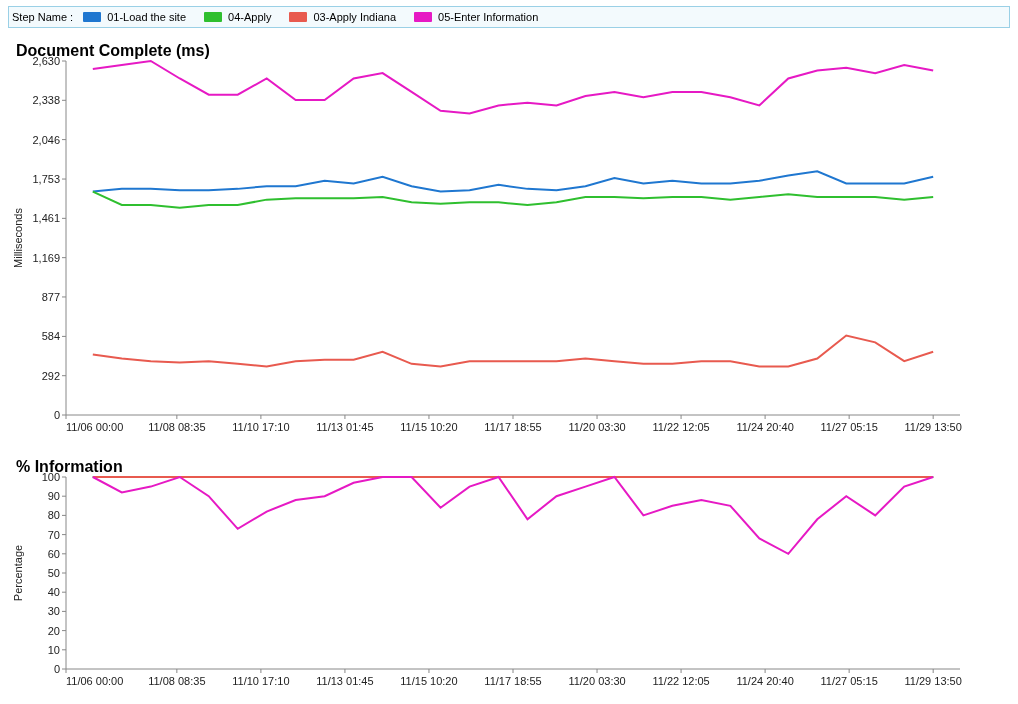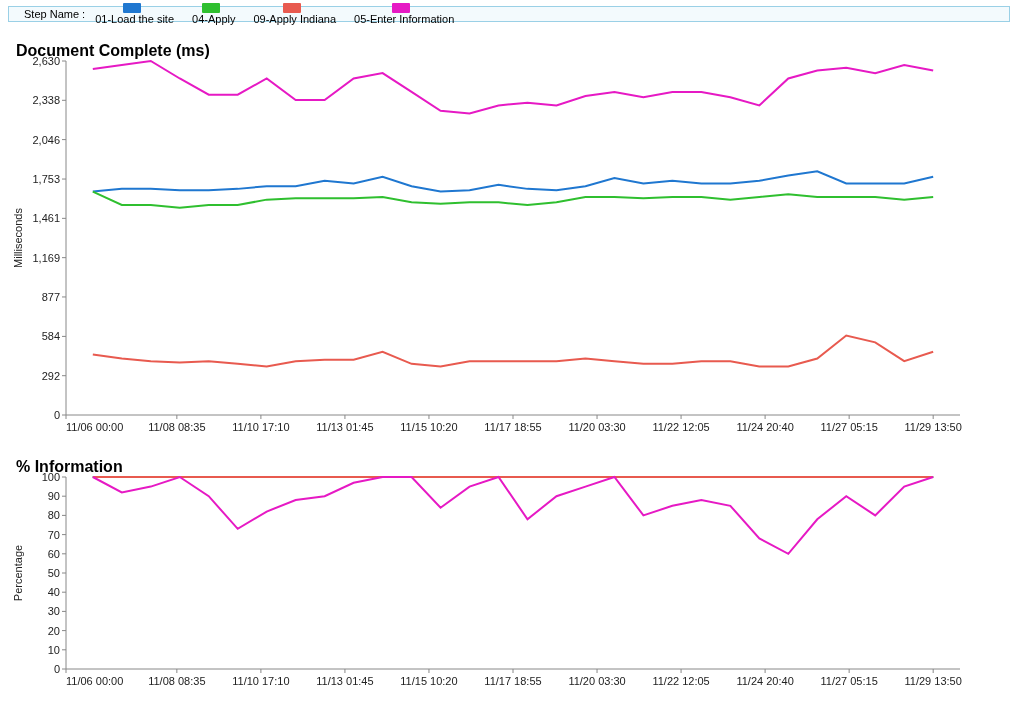--- a/index.html
+++ b/index.html
@@ -13,38 +13,37 @@
   #page {
     position: relative;
     width: 1018px;
     height: 704px;
   }
   .legend-box {
     position: absolute;
     left: 8px;
     top: 6px;
     width: 1002px;
-    height: 16px;
+    height: 22px;
     border: 1px solid #9ad0e6;
     background: #f3fafd;
     display: flex;
     align-items: center;
-    padding-left: 15px;
+    padding-left: 3px;
     box-sizing: border-box;
   }
   .legend-title {
     font-size: 11px;
     color: #000;
     margin-right: 10px;
   }
   .legend-item {
     display: flex;
     align-items: center;
     margin-right: 18px;
-    flex-direction: column;
   }
   .swatch {
     width: 18px;
     height: 10px;
     margin-right: 6px;
     border-radius: 1px;
   }
   .chart-title {
     position: absolute;
     font-weight: bold;
@@ -67,21 +66,21 @@
     <div class="legend-item">
       <span class="swatch" style="background: rgb(31, 119, 208);"></span>
       <span>01-Load the site</span>
     </div>
     <div class="legend-item">
       <span class="swatch" style="background: rgb(47, 191, 47);"></span>
       <span>04-Apply</span>
     </div>
     <div class="legend-item">
       <span class="swatch" style="background: rgb(232, 90, 79);"></span>
-      <span>09-Apply Indiana</span>
+      <span>03-Apply Indiana</span>
     </div>
     <div class="legend-item">
       <span class="swatch" style="background: rgb(230, 25, 196);"></span>
       <span>05-Enter Information</span>
     </div>
   </div>
 
   <div class="chart-title" id="c1title" style="left: 16px; top: 42px;">Document Complete (ms)</div>
 
   <svg id="svg1" width="990" height="386" style="position: absolute; left: 8px; top: 56px;">

